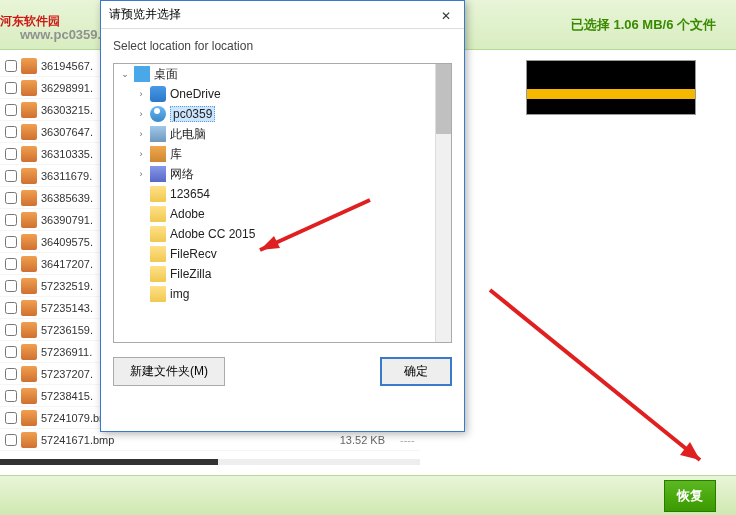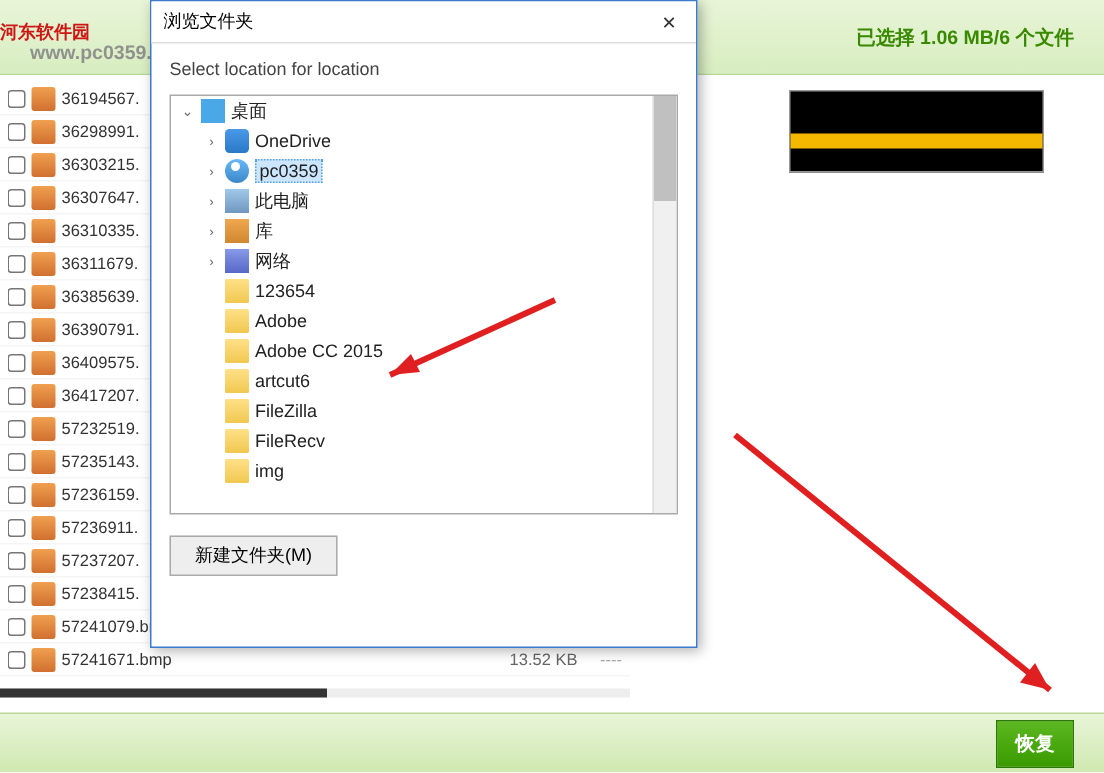--- a/index.html
+++ b/index.html
@@ -213,21 +213,21 @@
 <div class="thumb">
     <div class="thumb-stripe"></div>
   </div>
 
 <div class="bottombar">
   <button class="recover-btn">恢复</button>
 </div>
 
 <div class="dialog">
   <div class="dlg-title">
-    <span>浏览文件夹</span>
+    <span>请预览并选择</span>
     <button class="dlg-close">
       <span>✕</span>
     </button>
   </div>
   <div class="dlg-subtitle">Select location for location</div>
   <div class="tree" id="tree">
     <div class="tree-item lvl1">
         <span class="expander">⌄</span>
         <span class="tree-ico ico-desktop"></span>
         <span class="tree-label">桌面</span>
@@ -268,44 +268,40 @@
         <span class="tree-label">Adobe</span>
       </div>
       <div class="tree-item lvl2">
         <span class="expander"></span>
         <span class="tree-ico ico-folder"></span>
         <span class="tree-label">Adobe CC 2015</span>
       </div>
       <div class="tree-item lvl2">
         <span class="expander"></span>
         <span class="tree-ico ico-folder"></span>
-        <span class="tree-label">artcut6</span>
+        <span class="tree-label">FileRecv</span>
       </div>
       <div class="tree-item lvl2">
         <span class="expander"></span>
         <span class="tree-ico ico-folder"></span>
         <span class="tree-label">FileZilla</span>
-      </div>
-      <div class="tree-item lvl2">
-        <span class="expander"></span>
-        <span class="tree-ico ico-folder"></span>
-        <span class="tree-label">FileRecv</span>
       </div>
       <div class="tree-item lvl2">
         <span class="expander"></span>
         <span class="tree-ico ico-folder"></span>
         <span class="tree-label">img</span>
       </div>
       <div class="tree-scroll">
         <div class="tree-scroll-thumb"></div>
       </div>
   </div>
   <div class="dlg-buttons">
     <button class="dlg-btn">新建文件夹(M)</button>
     <div class="spacer"></div>
+    <button class="dlg-btn primary">确定</button>
   </div>
 </div>
 
 <div class="arrow" style="left:240px;top:190px">
   <svg width="140" height="80">
       <line x1="130" y1="10" x2="20" y2="60"></line>
       <polygon points="20,60 34,46 40,58"></polygon>
     </svg>
 </div>
 <div class="arrow" style="left:480px;top:280px">

